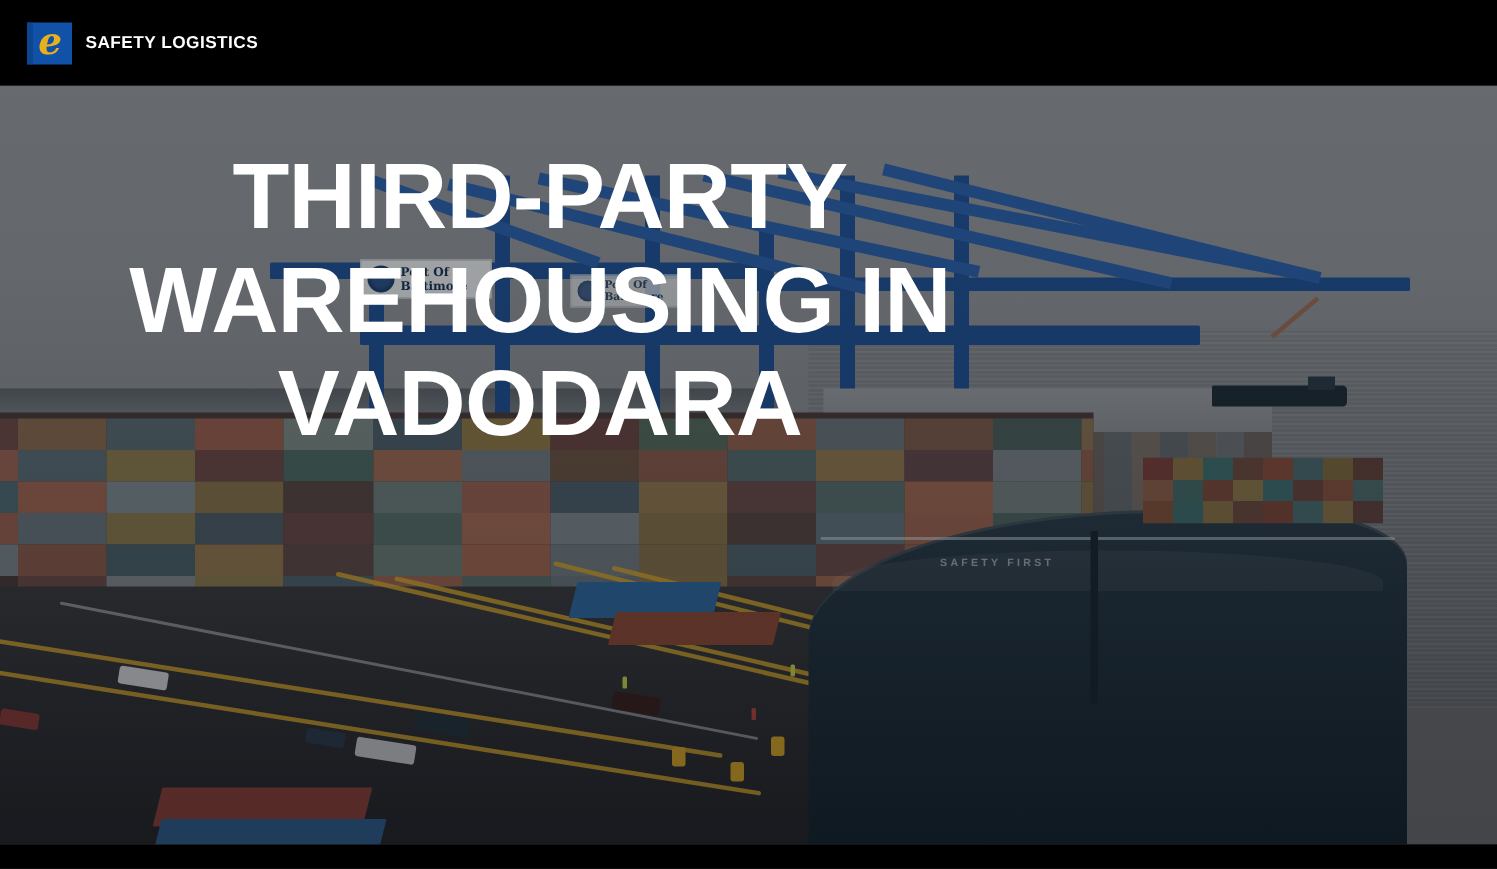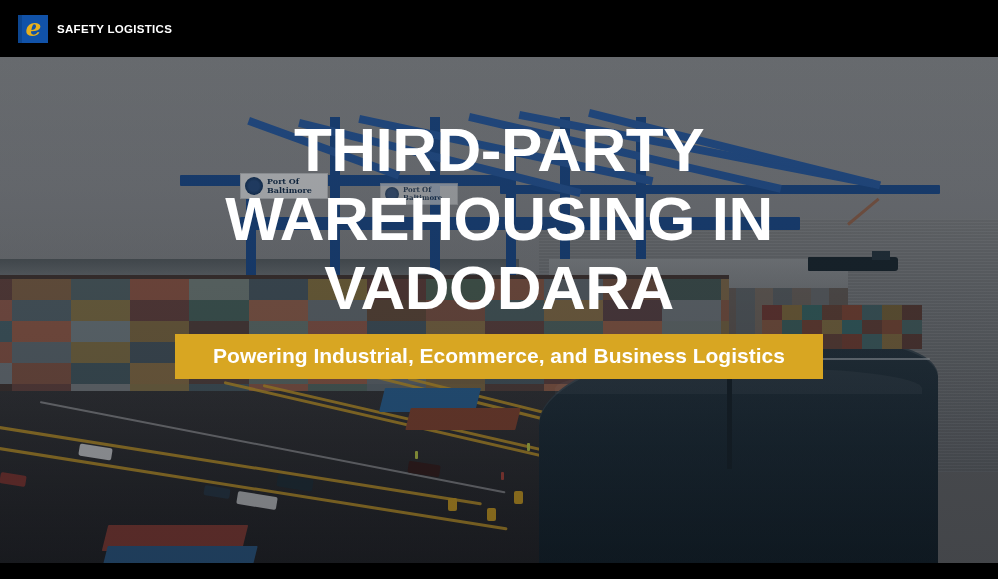--- a/index.html
+++ b/index.html
@@ -172,21 +172,21 @@
     position:absolute; inset:0;
     background:
       linear-gradient(rgba(10,16,24,.30), rgba(8,12,20,.42));
     z-index:5;
   }
 
   
   .hero-copy{
     position:absolute; left:0; top:0; width:100%; height:100%;
     z-index:10; display:flex; flex-direction:column;
-    align-items:center; padding-top:58px;
+    align-items:flex-start; padding-top:40px;
   }
   .hero-title{
     width:720px; text-align:center; color:#fff;
     font-size:62px; line-height:69px;
     font-weight:700; letter-spacing:-.5px;
     text-transform:uppercase;
   }
   .hero-sub{
     margin-top:12px;
     width:648px; background:#d8a622;
@@ -577,19 +577,18 @@
             <i style="background:#8c7345"></i>
             <i style="background:#62423a"></i>
         </div>
       </div>
 
       <div class="overlay"></div>
     </div>
 
     <div class="hero-copy">
       <h1 class="hero-title">THIRD-PARTY WAREHOUSING IN VADODARA</h1>
-      <div class="hero-sub">Powering Industrial, Ecommerce, and Business Logistics</div>
     </div>
   </div>
 
   <div class="footer-bar"></div>
 
 </div>
 
 </body></html>

